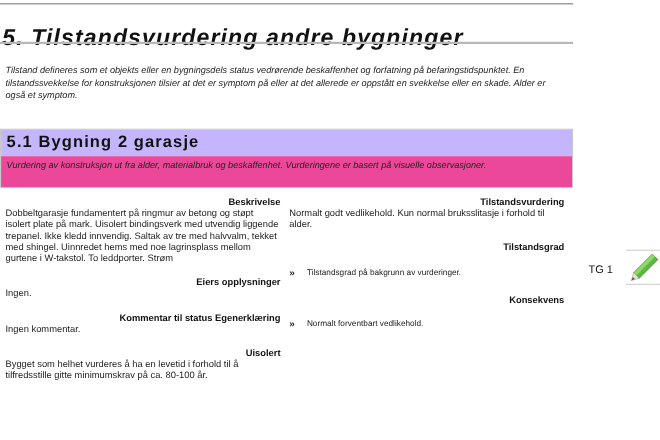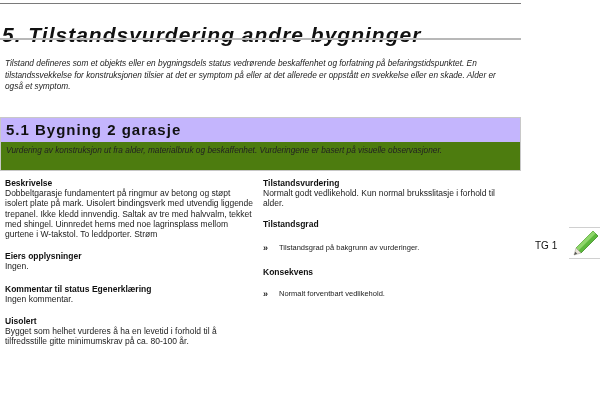--- a/index.html
+++ b/index.html
@@ -8,25 +8,25 @@
     .top-rule { position: absolute; left: 0; top: 3px; width: 521px; height: 1px; background: #7a7a7a; }
     .page-title { position: absolute; left: 2px; top: 23px; font-size: 21px; font-weight: bold;
                   letter-spacing: 1px; color: #111; margin: 0; white-space: nowrap; font-style: italic; }
     .title-rule { position: absolute; left: 0; top: 38px; width: 521px; height: 2px; background: #b8b8b8; }
     .intro { position: absolute; left: 5px; top: 58px; width: 500px; font-size: 8.3px; font-style: italic;
              line-height: 11.6px; color: #222; margin: 0; }
     .section-box { position: absolute; left: 0; top: 117px; width: 521px; height: 54px;
                    border: 1px solid #c8c8c8; box-sizing: border-box; }
     .section-head { height: 24px; background: #c4b5fd; padding-left: 5px; }
     .section-title { font-size: 15px; font-weight: bold; letter-spacing: 1px; line-height: 24px; color: #111; margin: 0; }
-    .section-sub { background: #4d7c0f; height: 28px; padding: 3px 0 0 5px; box-sizing: border-box;
+    .section-sub { background: #ec4899; height: 28px; padding: 3px 0 0 5px; box-sizing: border-box;
                    font-size: 8.3px; font-style: italic; line-height: 11px; color: #222; width: 100%; }
     .col-left { position: absolute; left: 5px; top: 178px; width: 250px; }
     .col-right { position: absolute; left: 263px; top: 178px; width: 250px; }
-    .label { font-size: 8.5px; font-weight: bold; color: #111; line-height: 10px; margin: 0; }
+    .label { font-size: 8.5px; font-weight: bold; color: #111; line-height: 10px; margin: 0; text-align: right; }
     .text { font-size: 8.5px; line-height: 10.3px; color: #222; margin: 0; }
     .block { margin-bottom: 8px; }
     .bullet-row { display: flex; align-items: center; font-size: 7.5px; color: #222; margin-top: 8px; }
     .bullet { font-weight: bold; width: 16px; font-size: 9px; }
     .tg-label { position: absolute; left: 535px; top: 240px; font-size: 10px; font-weight: normal; color: #111; }
     .pencil-box { position: absolute; left: 569px; top: 227px; width: 31px; height: 30px;
                   border-top: 1px solid #d0d0d0; border-bottom: 1px solid #d0d0d0; }
     .pencil-box svg { position: absolute; left: 2px; top: 1px; }
   </style>
 </head>

